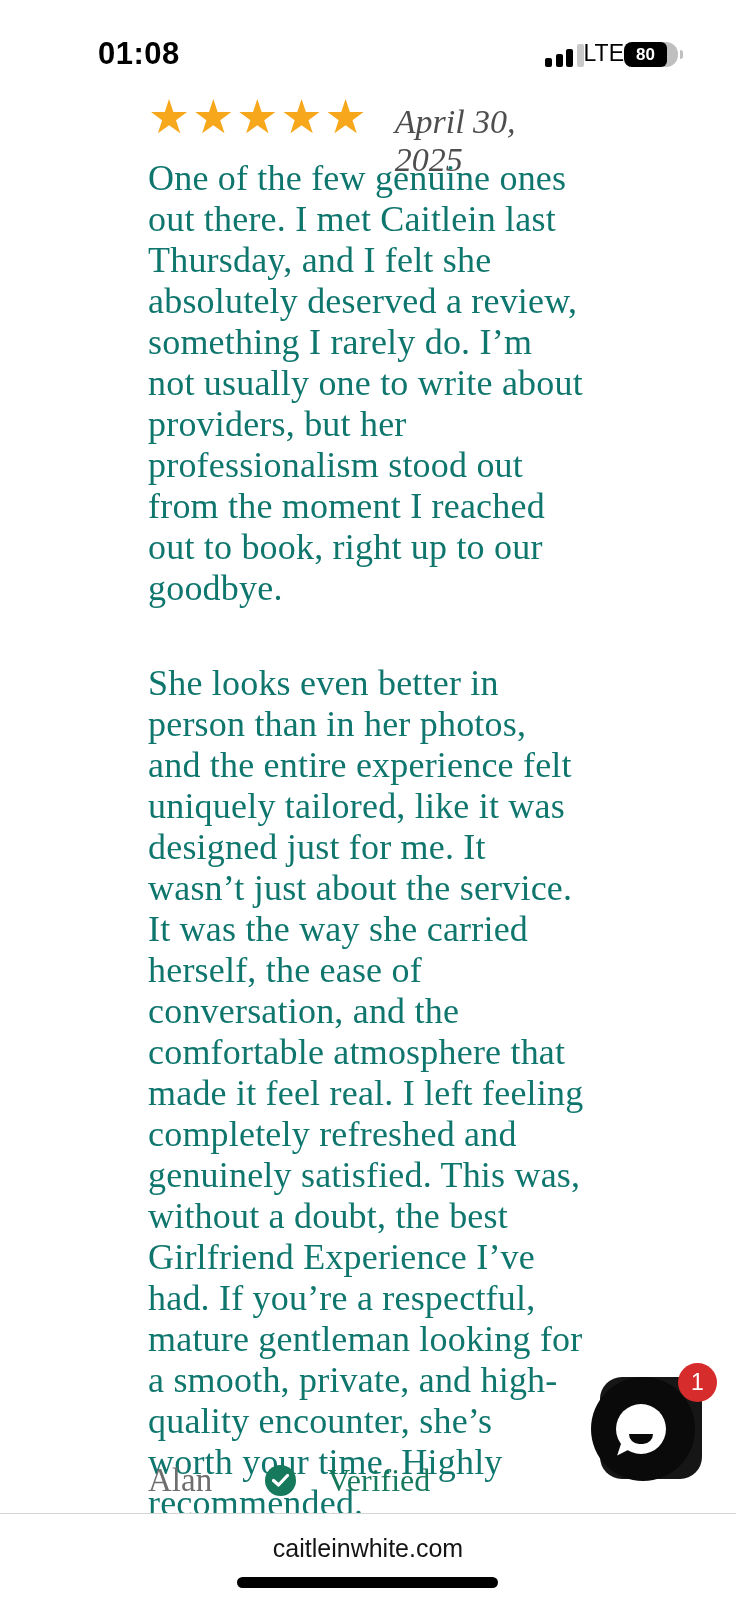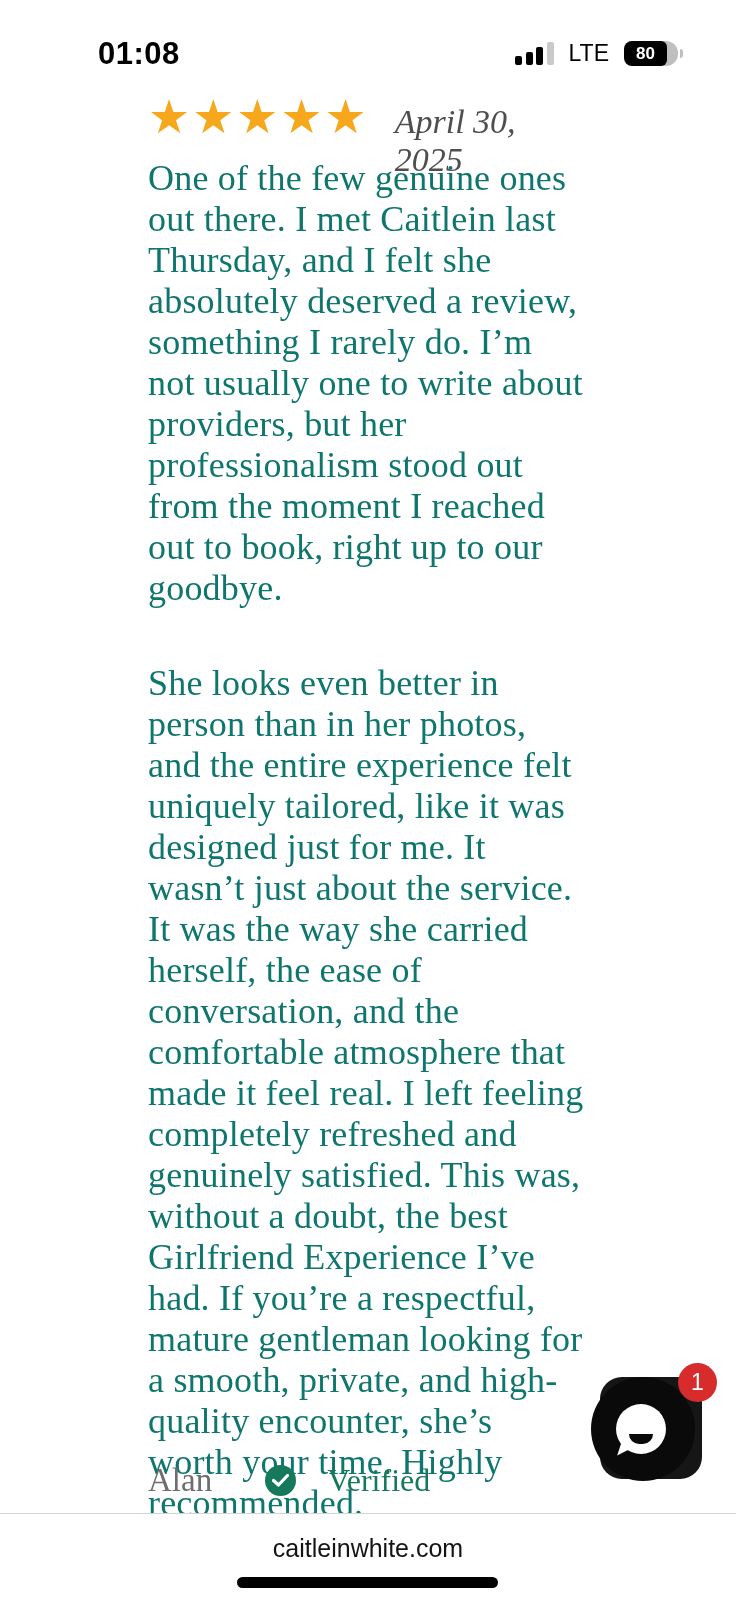--- a/index.html
+++ b/index.html
@@ -3,21 +3,21 @@
 <meta charset="utf-8">
 <style>
   * { margin: 0; padding: 0; box-sizing: border-box; }
   html, body { width: 736px; height: 1600px; background: #ffffff; overflow: hidden; position: relative; }
   body { font-family: "Liberation Serif", serif; }
 
   
   .statusbar { position: absolute; top: 0; left: 0; width: 736px; height: 82px; background: #fff; }
   .sb-time { position: absolute; left: 98px; top: 36px; font-family: "Liberation Sans", sans-serif;
              font-weight: 700; font-size: 31px; color: #000; letter-spacing: 0.5px; }
-  .sb-right { position: absolute; right: 58px; top: 40px; display: flex; align-items: center; gap: 15px; }
+  .sb-right { position: absolute; right: 58px; top: 40px; display: flex; align-items: flex-end; }
   .sb-signal { display: flex; align-items: flex-end; gap: 3.5px; height: 23px; }
   .sb-signal .bar { width: 7px; border-radius: 2px; background: #000; }
   .sb-signal .b1 { height: 9px; } .sb-signal .b2 { height: 13px; }
   .sb-signal .b3 { height: 18px; } .sb-signal .b4 { height: 23px; background: #c9c9c9; }
   .sb-lte { font-family: "Liberation Sans", sans-serif; font-size: 23px; font-weight: 400; color: #000; }
   .sb-batt { position: relative; width: 54px; height: 25px; background: #bfbfbf; border-radius: 12px; }
   .sb-batt-fill { position: absolute; left: 0; top: 0; height: 25px; width: 43px;
                   background: #000; border-radius: 8px 6px 6px 8px;
                   display: flex; align-items: center; justify-content: center; }
   .sb-batt-fill span { font-family: "Liberation Sans", sans-serif; font-weight: 700;

